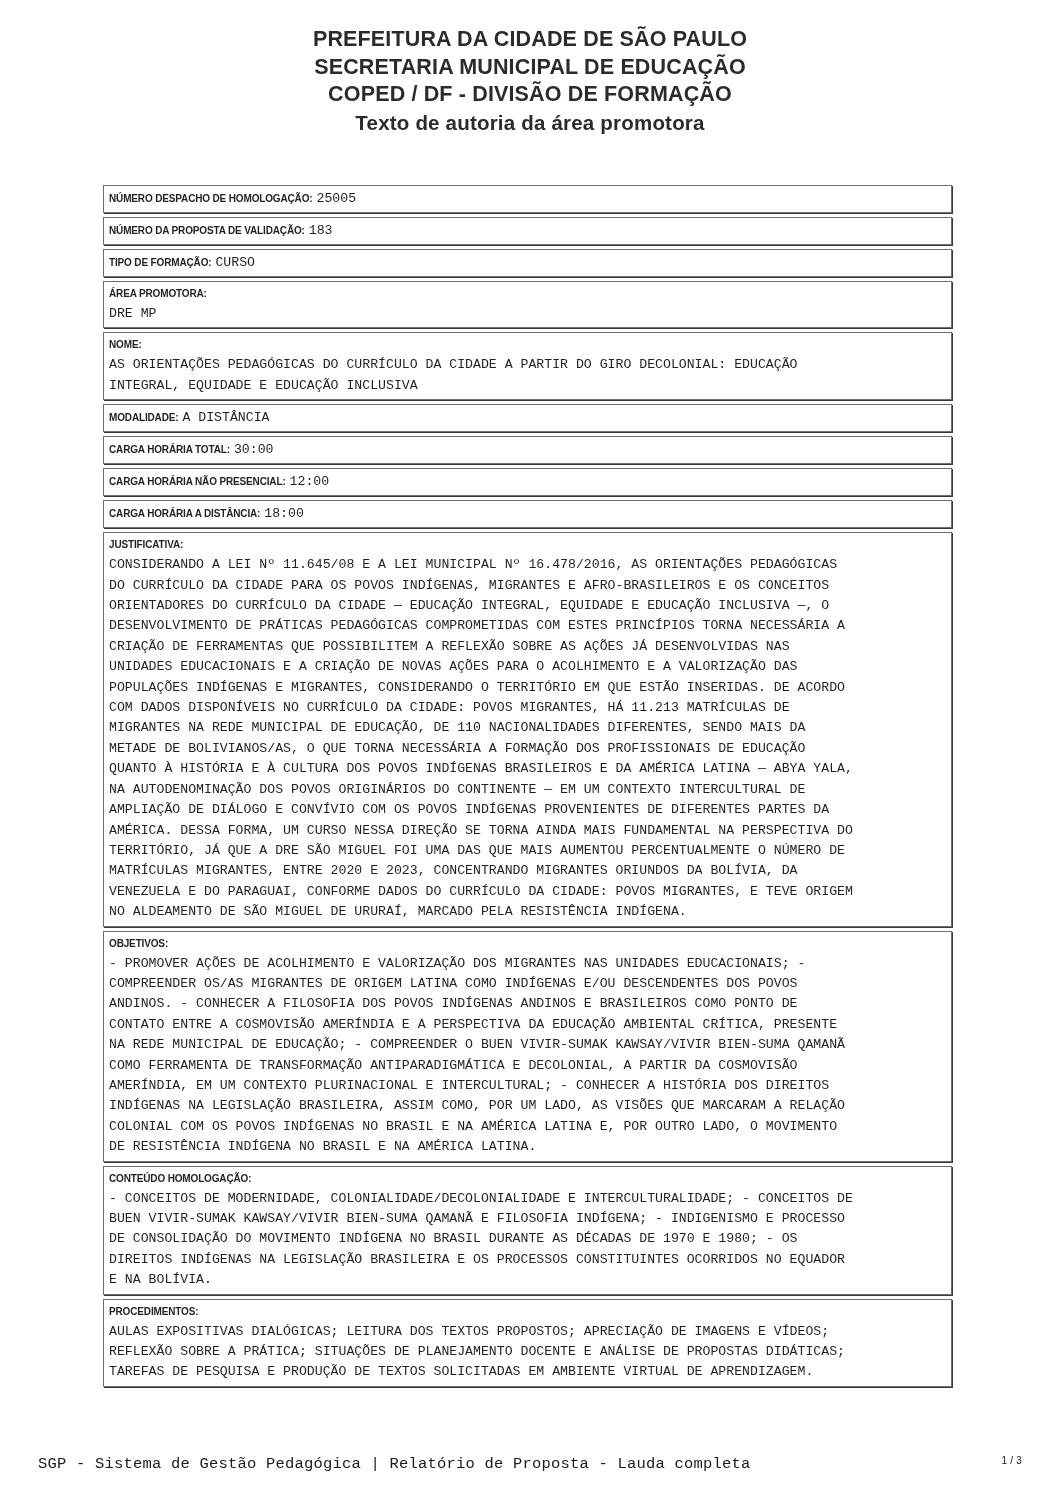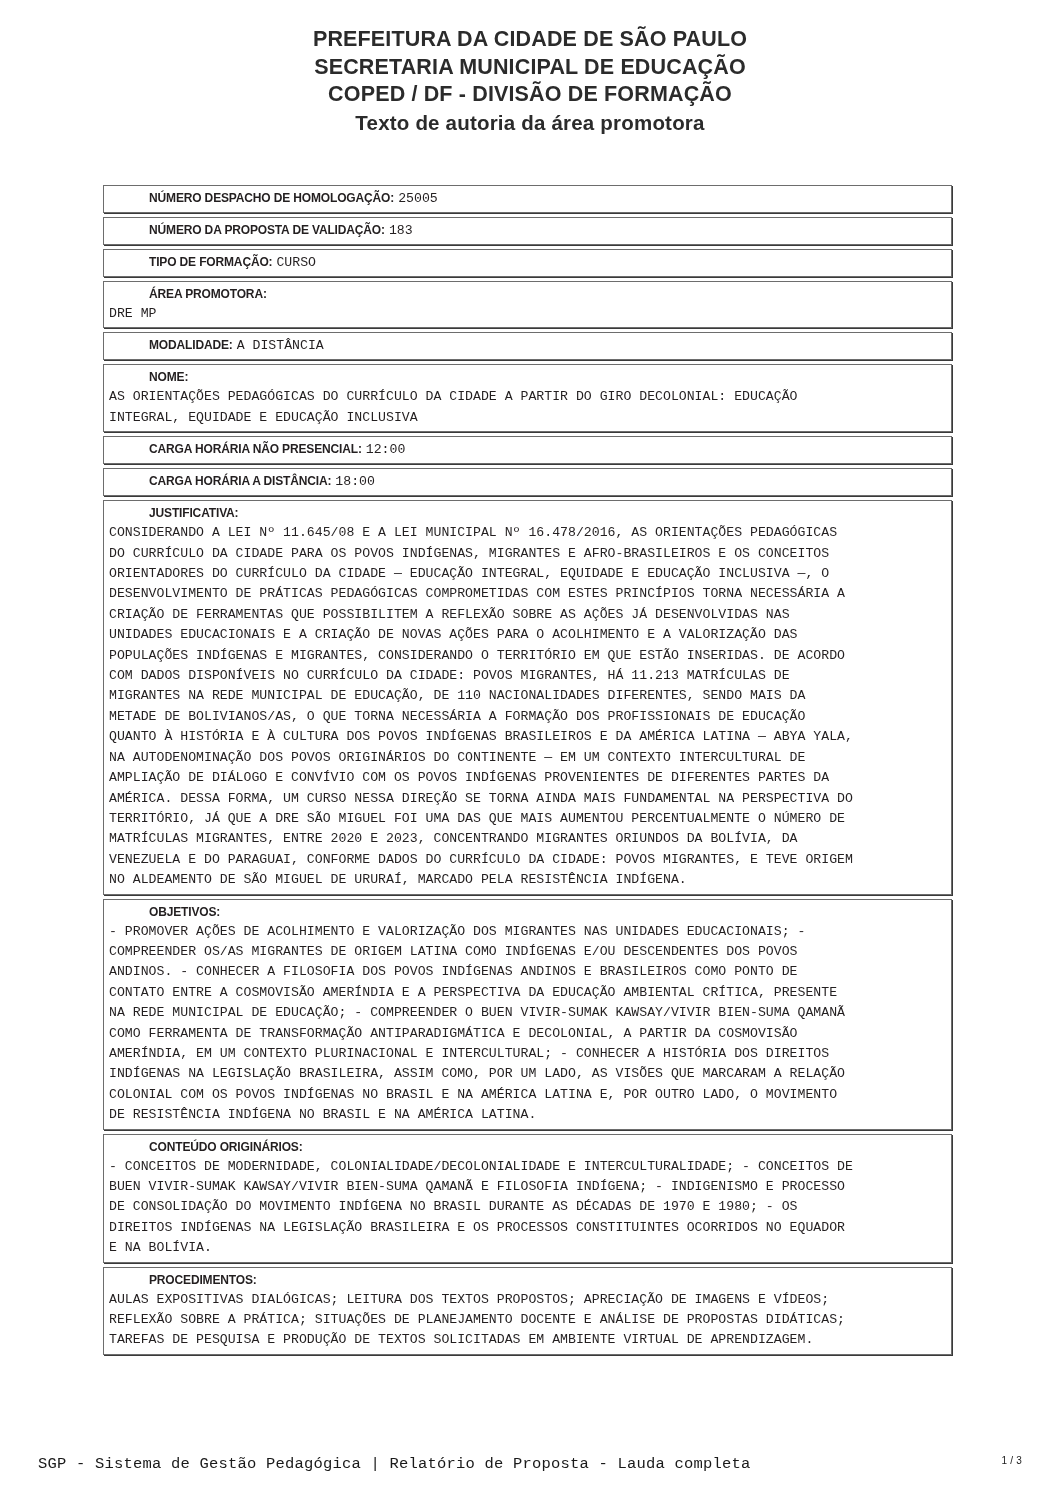--- a/index.html
+++ b/index.html
@@ -58,27 +58,26 @@
     margin-bottom: 4px;
     padding: 2px 5px 3px 5px;
     background: #ffffff;
     box-shadow: 1px 1px 0 0 #3a3a3a;
   }
   .fbox:last-child { margin-bottom: 0; }
 
   .flabel {
     font-family: "Liberation Sans", sans-serif;
     font-weight: bold;
-    font-size: 12px;
+    font-size: 10px;
     line-height: 20px;
     letter-spacing: -0.15px;
     color: #231f20;
     display: inline;
     white-space: nowrap;
-    margin-left: 40px;
   }
   .fvalue-inline {
     font-family: "Liberation Mono", monospace;
     font-size: 13.2px;
     line-height: 20px;
     color: #231f20;
     display: inline;
     padding-left: 4px;
     letter-spacing: 0px;
   }
@@ -141,29 +140,32 @@
     <div class="fbox">
       <span class="flabel">TIPO DE FORMAÇÃO:</span><span class="fvalue-inline">CURSO</span>
     </div>
 
     <div class="fbox">
       <span class="flabel flabel-block">ÁREA PROMOTORA:</span>
       <div class="fbody">DRE MP</div>
     </div>
 
     <div class="fbox">
-      <span class="flabel">MODALIDADE:</span><span class="fvalue-inline">A DISTÂNCIA</span>
-    </div>
-
-    <div class="fbox">
       <span class="flabel flabel-block">NOME:</span>
       <div class="fbody">AS ORIENTAÇÕES PEDAGÓGICAS DO CURRÍCULO DA CIDADE A PARTIR DO GIRO DECOLONIAL: EDUCAÇÃO
 INTEGRAL, EQUIDADE E EDUCAÇÃO INCLUSIVA</div>
     </div>
 
+    <div class="fbox">
+      <span class="flabel">MODALIDADE:</span><span class="fvalue-inline">A DISTÂNCIA</span>
+    </div>
+
+    <div class="fbox">
+      <span class="flabel">CARGA HORÁRIA TOTAL:</span><span class="fvalue-inline">30:00</span>
+    </div>
 
     <div class="fbox">
       <span class="flabel">CARGA HORÁRIA NÃO PRESENCIAL:</span><span class="fvalue-inline">12:00</span>
     </div>
 
     <div class="fbox">
       <span class="flabel">CARGA HORÁRIA A DISTÂNCIA:</span><span class="fvalue-inline">18:00</span>
     </div>
 
     <div class="fbox">
@@ -196,21 +198,21 @@
 CONTATO ENTRE A COSMOVISÃO AMERÍNDIA E A PERSPECTIVA DA EDUCAÇÃO AMBIENTAL CRÍTICA, PRESENTE
 NA REDE MUNICIPAL DE EDUCAÇÃO; - COMPREENDER O BUEN VIVIR-SUMAK KAWSAY/VIVIR BIEN-SUMA QAMANÃ
 COMO FERRAMENTA DE TRANSFORMAÇÃO ANTIPARADIGMÁTICA E DECOLONIAL, A PARTIR DA COSMOVISÃO
 AMERÍNDIA, EM UM CONTEXTO PLURINACIONAL E INTERCULTURAL; - CONHECER A HISTÓRIA DOS DIREITOS
 INDÍGENAS NA LEGISLAÇÃO BRASILEIRA, ASSIM COMO, POR UM LADO, AS VISÕES QUE MARCARAM A RELAÇÃO
 COLONIAL COM OS POVOS INDÍGENAS NO BRASIL E NA AMÉRICA LATINA E, POR OUTRO LADO, O MOVIMENTO
 DE RESISTÊNCIA INDÍGENA NO BRASIL E NA AMÉRICA LATINA.</div>
     </div>
 
     <div class="fbox">
-      <span class="flabel flabel-block">CONTEÚDO ORIGINÁRIOS:</span>
+      <span class="flabel flabel-block">CONTEÚDO HOMOLOGAÇÃO:</span>
       <div class="fbody">- CONCEITOS DE MODERNIDADE, COLONIALIDADE/DECOLONIALIDADE E INTERCULTURALIDADE; - CONCEITOS DE
 BUEN VIVIR-SUMAK KAWSAY/VIVIR BIEN-SUMA QAMANÃ E FILOSOFIA INDÍGENA; - INDIGENISMO E PROCESSO
 DE CONSOLIDAÇÃO DO MOVIMENTO INDÍGENA NO BRASIL DURANTE AS DÉCADAS DE 1970 E 1980; - OS
 DIREITOS INDÍGENAS NA LEGISLAÇÃO BRASILEIRA E OS PROCESSOS CONSTITUINTES OCORRIDOS NO EQUADOR
 E NA BOLÍVIA.</div>
     </div>
 
     <div class="fbox">
       <span class="flabel flabel-block">PROCEDIMENTOS:</span>
       <div class="fbody">AULAS EXPOSITIVAS DIALÓGICAS; LEITURA DOS TEXTOS PROPOSTOS; APRECIAÇÃO DE IMAGENS E VÍDEOS;

